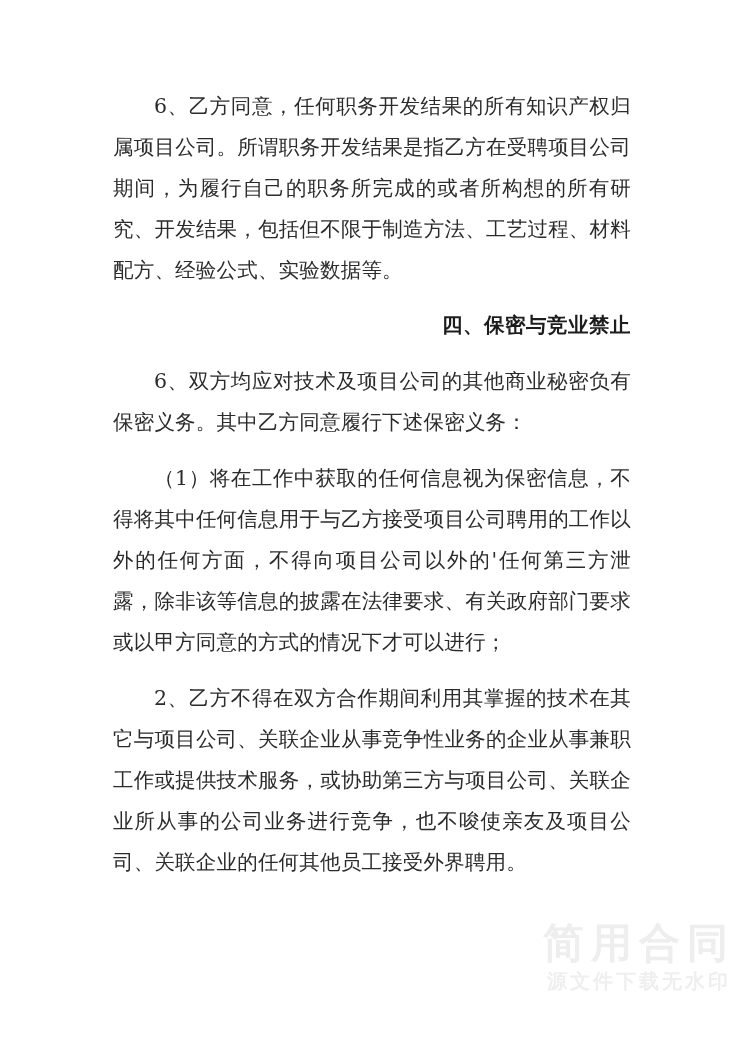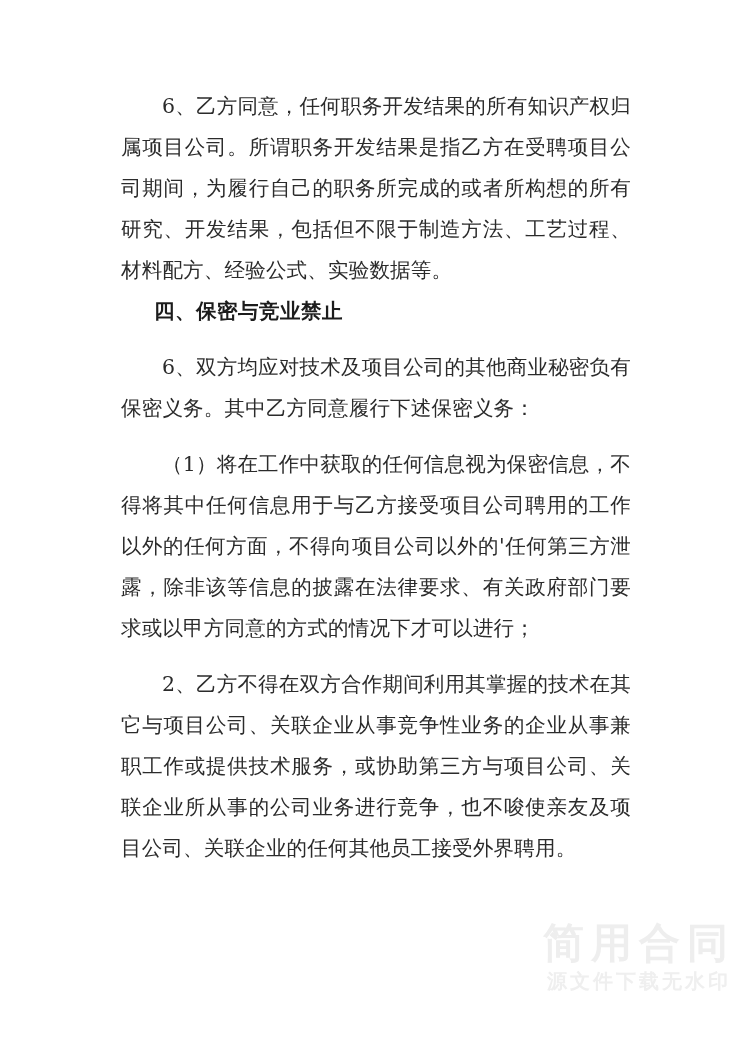--- a/index.html
+++ b/index.html
@@ -26,39 +26,41 @@
     width: 518px;
   }
   .para {
     font-family: "DejaVu Serif", "Liberation Serif", serif;
     font-size: 20.5px;
     line-height: 41px;
     color: #2b2b2b;
     text-align: justify;
     text-justify: inter-ideograph;
     letter-spacing: 0.2px;
-    margin: 0 0 0 8px;
+    margin: 0 0 0 0;
     text-indent: 2em;
     word-break: break-all;
     -webkit-font-smoothing: antialiased;
   }
   .para.spaced {
     margin-top: 15px;
   }
   .heading {
     font-family: "DejaVu Serif", "Liberation Serif", serif;
     font-size: 20.5px;
     line-height: 41px;
     color: #1c1c1c;
     font-weight: bold;
     text-indent: 2em;
     margin: 0;
     letter-spacing: 0.5px;
   }
   .heading.spaced {
+    margin-top: 14px;
+    text-align: right;
   }
   
   .watermark {
     position: absolute;
     right: 7px;
     top: 920px;
     text-align: center;
     user-select: none;
     pointer-events: none;
     margin-left: 19px;

